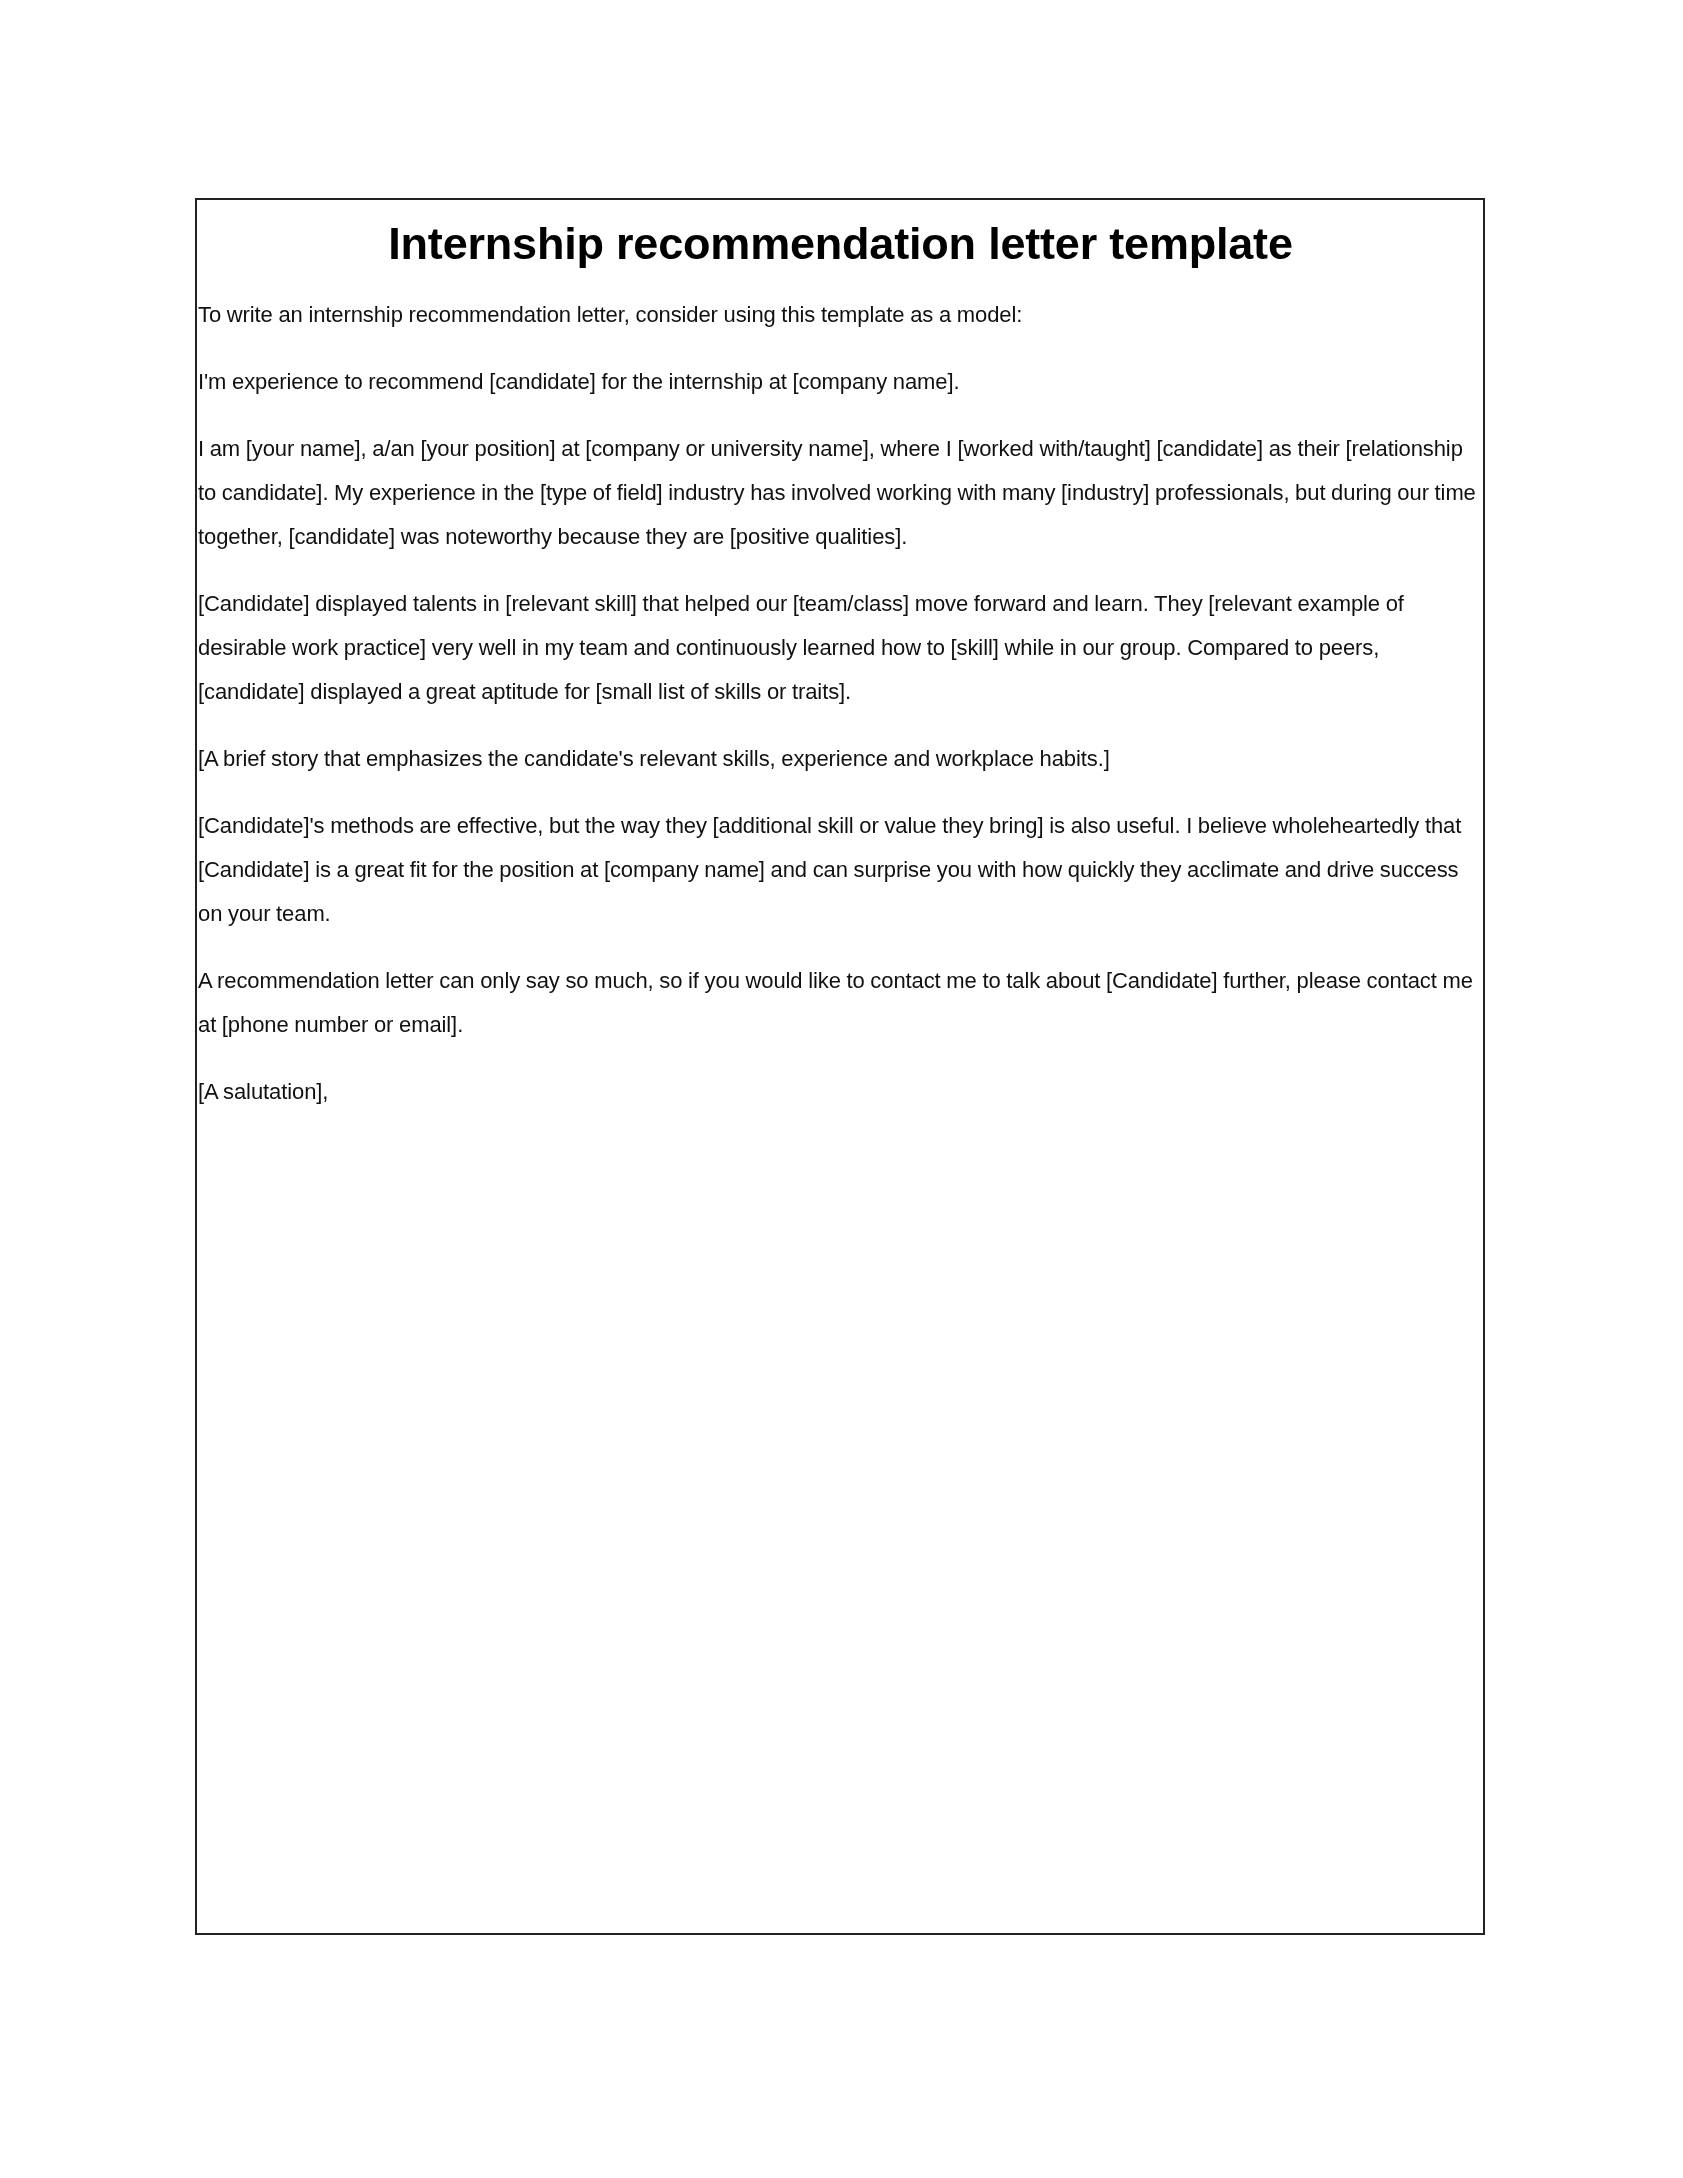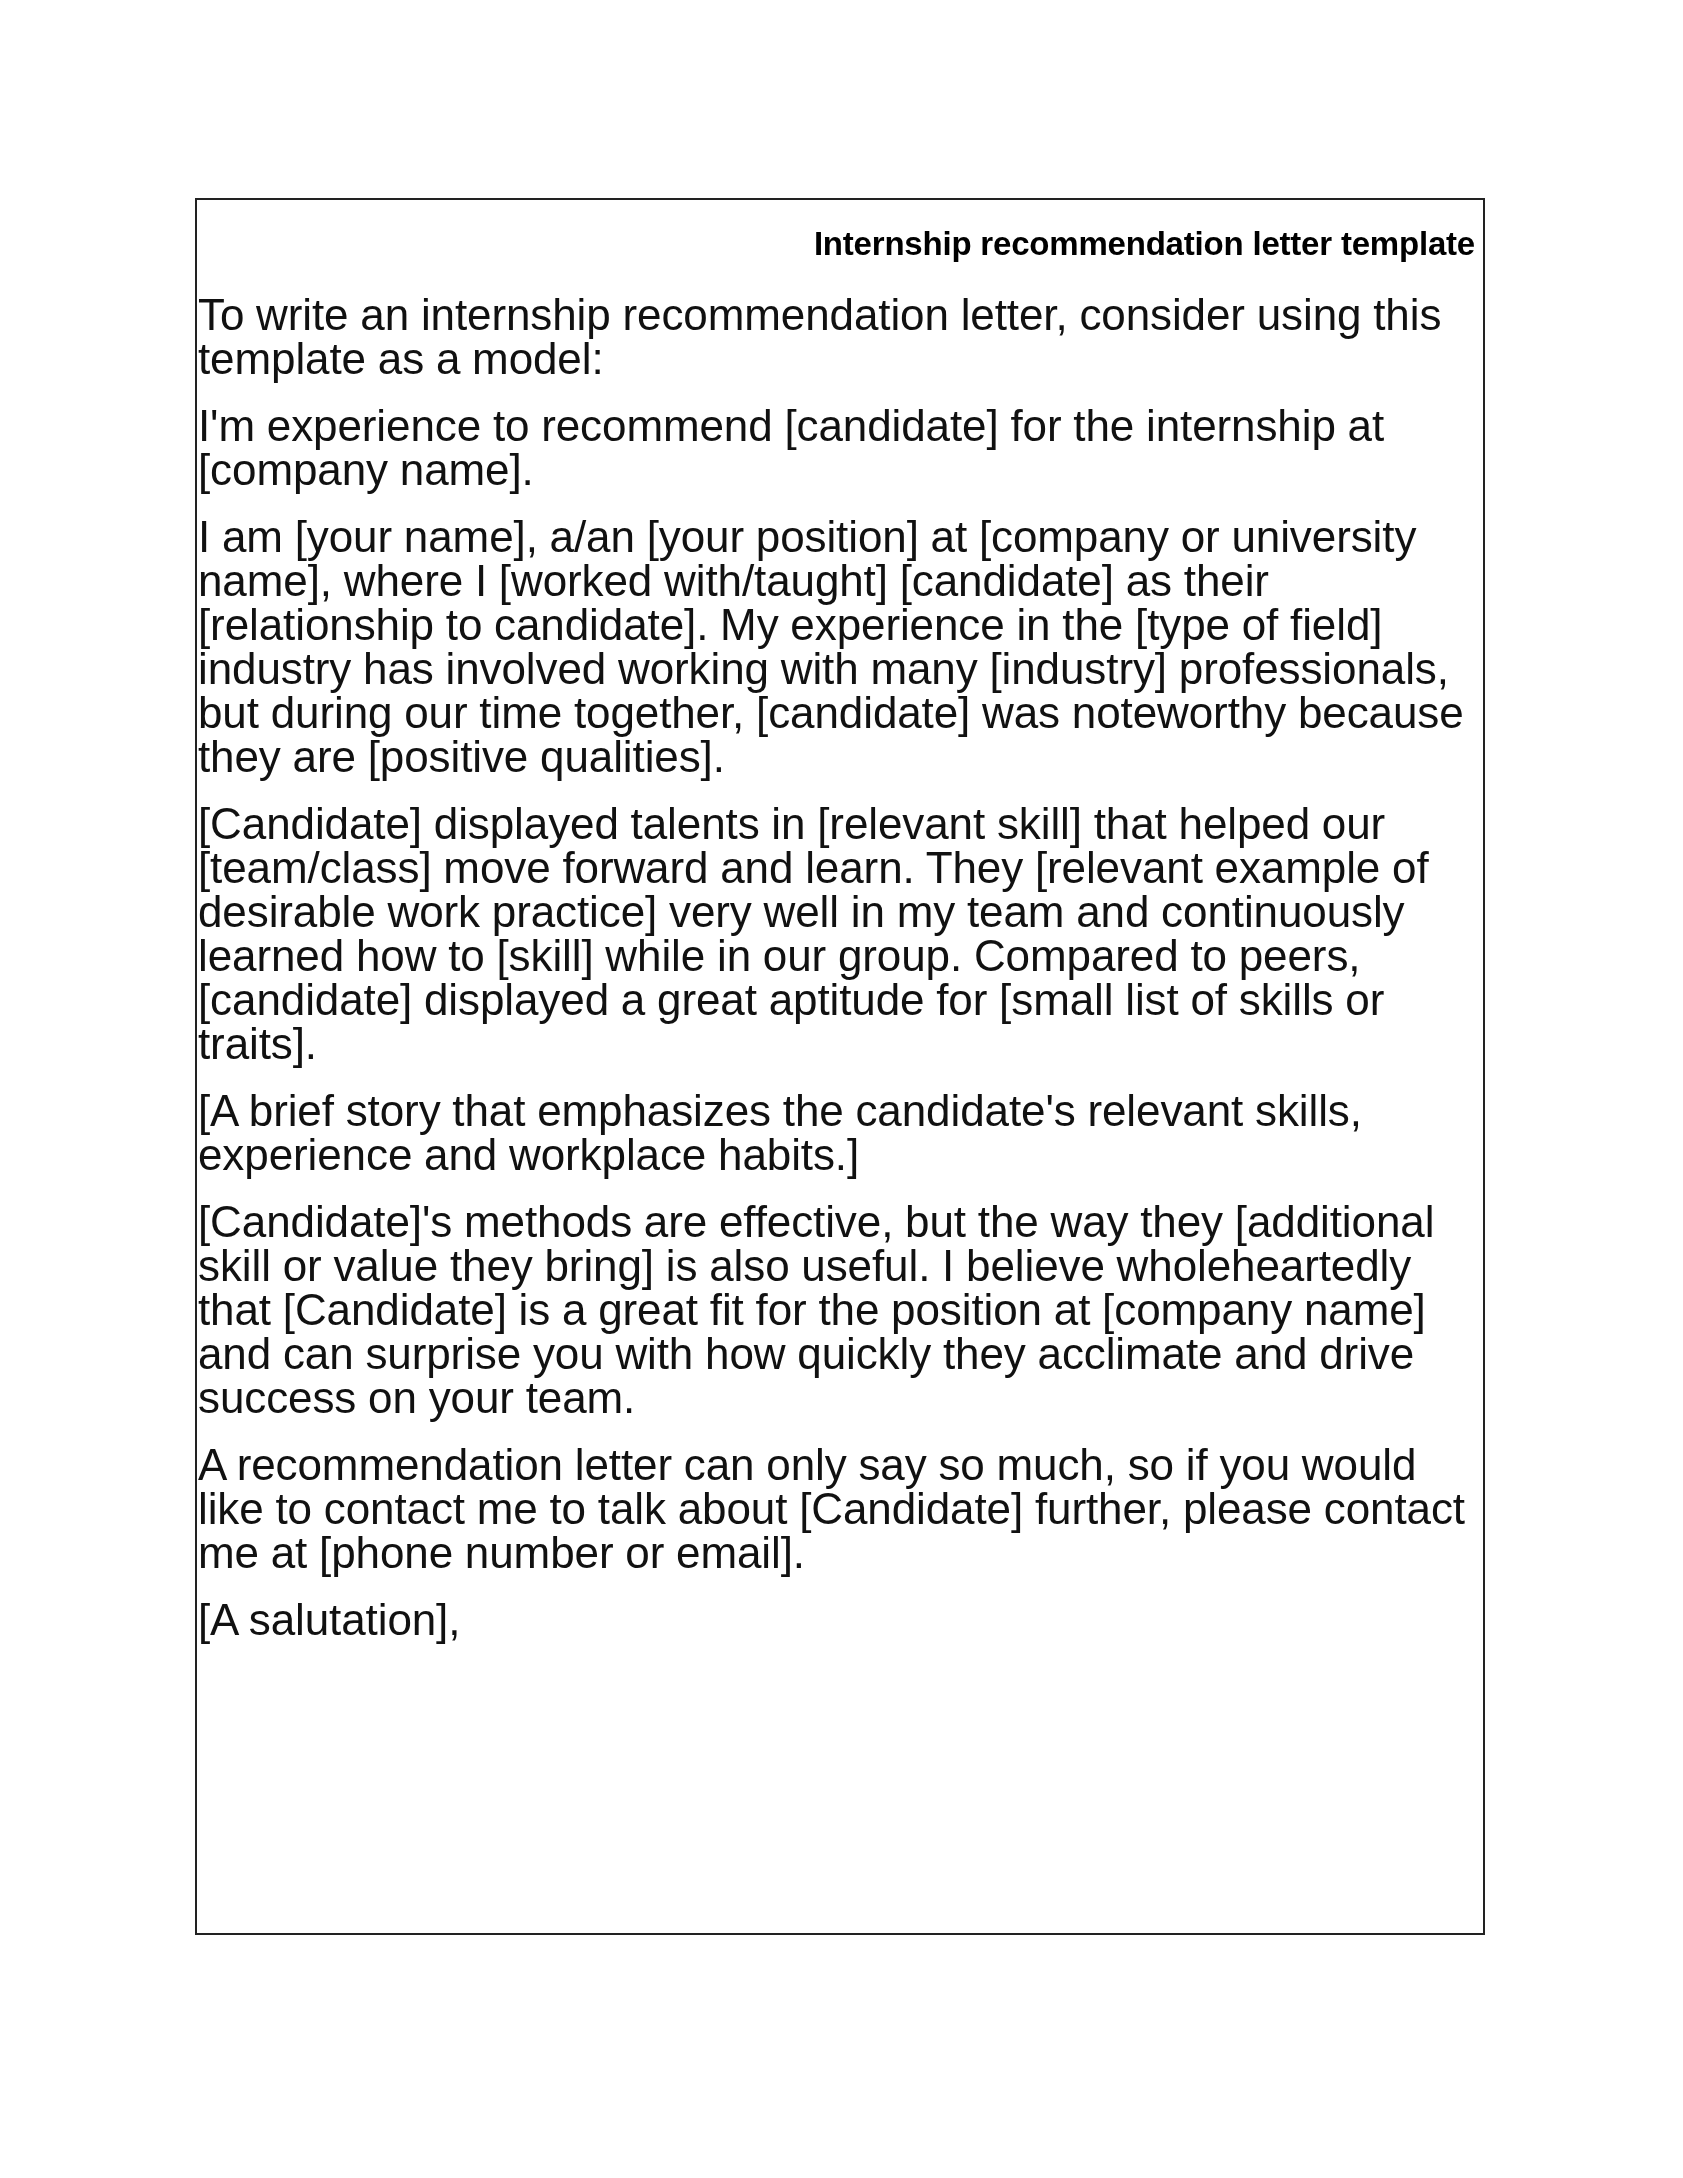--- a/index.html
+++ b/index.html
@@ -38,36 +38,36 @@
   #doc-inner {
     position: absolute;
     left: 0px;
     top: 0px;
     width: 1286px;
     box-sizing: border-box;
     padding: 0px 0px 0px 1px;
   }
 
   .doc-title {
-    font-size: 33px;
+    font-size: 45px;
     font-weight: bold;
     line-height: 55px;
-    text-align: right;
+    text-align: center;
     color: #000000;
     margin: 16px 0 0 0;
     padding: 0 8px;
     letter-spacing: -0.2px;
   }
 
   .body-block {
     margin-top: 22px;
   }
 
   .para {
-    font-size: 44px;
+    font-size: 22px;
     line-height: 44px;
     color: #111111;
     margin: 0 0 23px 0;
     padding: 0;
     text-align: left;
     word-spacing: -0.3px;
     letter-spacing: -0.1px;
   }
 
   .para:last-child {

